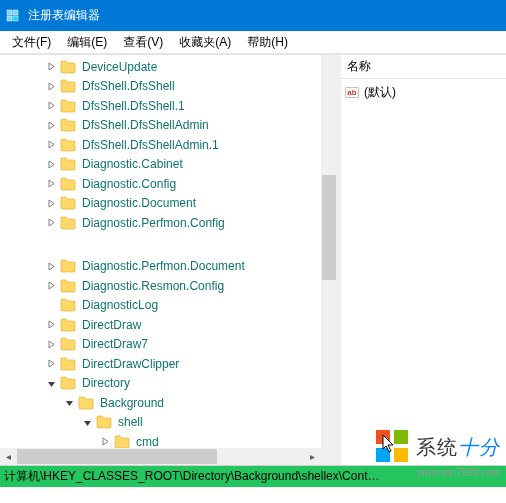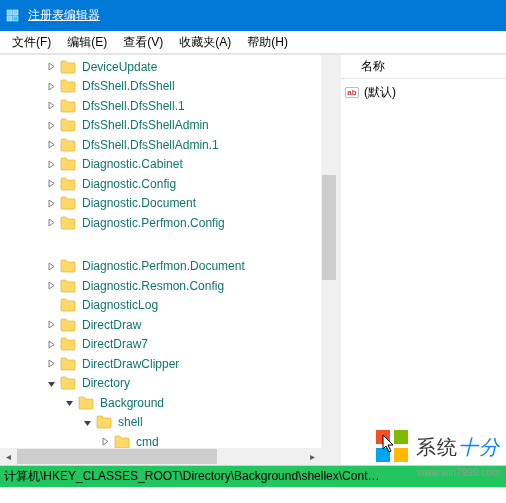--- a/index.html
+++ b/index.html
@@ -1,18 +1,18 @@
 <!DOCTYPE html>
 <html><head>
 <meta charset="utf-8">
 <style>
 * { margin: 0; padding: 0; box-sizing: border-box; font-family: "Microsoft YaHei", "Segoe UI", Tahoma, sans-serif; }
 html, body { width: 506px; height: 503px; overflow: hidden; background: #fff; }
 
-.titlebar { height: 31px; background: #0078d7; color: #fff; display: flex; align-items: center; padding: 0 6px; font-size: 12px; text-decoration: underline; }
+.titlebar { height: 31px; background: #0078d7; color: #fff; display: flex; align-items: center; padding: 0 6px; font-size: 12px; }
 .titlebar .app-icon { width: 16px; height: 16px; margin-right: 6px; display: inline-block; }
 .titlebar .app-icon svg { display: block; }
 
 .menubar { height: 23px; background: #fff; display: flex; align-items: center; padding: 0 4px; font-size: 12px; border-bottom: 1px solid #e5e5e5; color: #000; }
 .menubar .menu-item { padding: 2px 8px; cursor: default; }
 
 .content { display: flex; height: 411px; border-top: 1px solid #e5e5e5; }
 .tree-pane { width: 337px; height: 100%; overflow: hidden; position: relative; background: #fff; }
 .tree-scroll { width: 321px; height: 100%; overflow: hidden; }
 .tree-scrollbar { position: absolute; right: 0; top: 0; width: 16px; height: 100%; background: #f0f0f0; }
@@ -21,21 +21,21 @@
 
 .hscroll { position: absolute; left: 0; bottom: 0; right: 16px; height: 17px; background: #f0f0f0; }
 .hscroll .arrow { width: 17px; height: 17px; display: inline-flex; align-items: center; justify-content: center; color: #606060; font-size: 10px; }
 .hscroll .arrow.left { float:left;}
 .hscroll .arrow.right { float:right;}
 .hscroll .track { position: absolute; left: 17px; right: 17px; top: 0; bottom: 0; }
 .hscroll .thumb-h { position: absolute; top: 1px; height: 15px; left: 0; width: 200px; background: #cdcdcd; }
 
 .splitter { width: 4px; background: #f0f0f0; cursor: ew-resize; }
 .list-pane { flex: 1; background: #fff; position: relative; }
-.list-header { height: 24px; border-bottom: 1px solid #e5e5e5; display: flex; align-items: center; font-size: 12px; padding-left: 14px; color: #000;}
+.list-header { height: 24px; border-bottom: 1px solid #e5e5e5; display: flex; align-items: center; font-size: 12px; padding-left: 0; color: #000;}
 .list-header .col { padding: 2px 6px; }
 .list-body { padding: 4px 3px; font-size: 12px; }
 .list-row { display: flex; align-items: center; height: 18px; }
 .list-row .val-icon { width: 16px; height: 16px; margin-right: 4px; display:inline-flex; align-items:center; justify-content:center; }
 .list-row .val-icon .ab { font-size: 8px; font-weight: bold; color: #d13438; border: 1px solid #c0c0c0; background: #fff; padding: 0 1px; line-height: 9px; border-radius: 1px; }
 
 .tree { font-size: 12px; color: #0f766e; padding-top: 2px; padding-bottom: 18px; }
 .tree .row { display: flex; align-items: center; height: 19.5px; white-space: nowrap; }
 .tree .exp { width: 14px; height: 14px; display: inline-flex; align-items: center; justify-content: center; color: #777; font-size: 10px; cursor: default; flex-shrink: 0; margin-left: 2px;}
 .tree .exp.open { color: #404040; }

